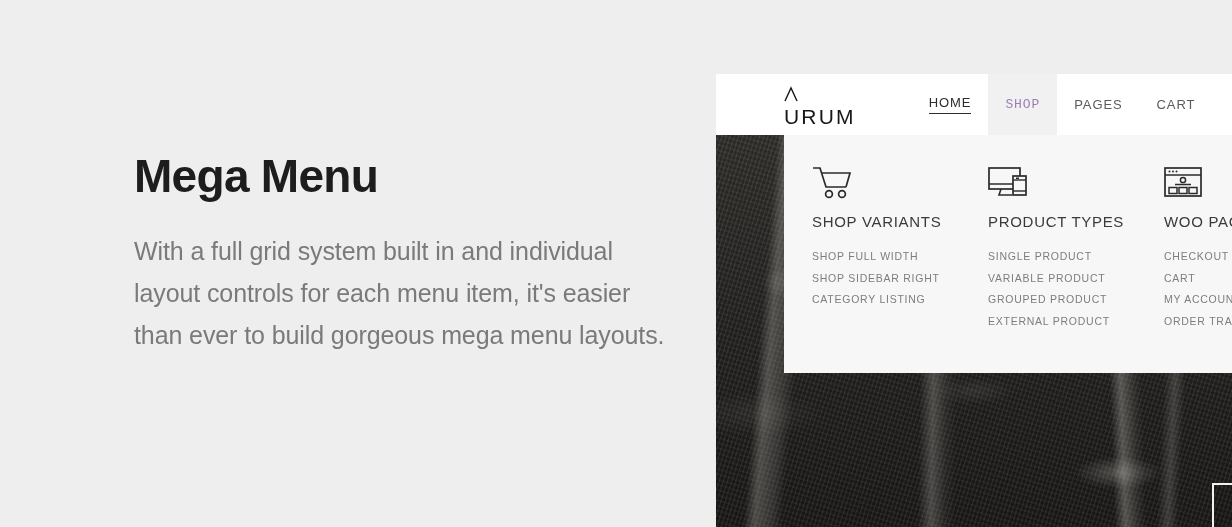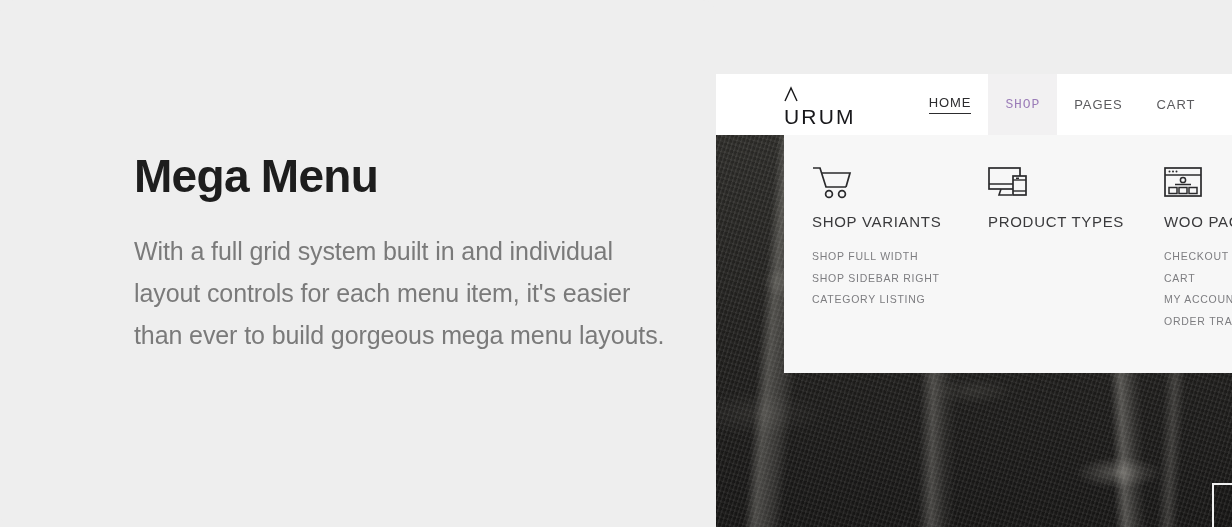--- a/index.html
+++ b/index.html
@@ -255,20 +255,26 @@
             <rect x="1" y="2" width="31" height="21" fill="none" stroke="#2b2b2d" stroke-width="1.7"></rect>
             <path d="M1 18 H32" stroke="#2b2b2d" stroke-width="1.5"></path>
             <path d="M13 23 L11 29 H24" fill="none" stroke="#2b2b2d" stroke-width="1.6"></path>
             <rect x="25" y="10" width="13" height="19" fill="#f7f7f7" stroke="#2b2b2d" stroke-width="1.7"></rect>
             <path d="M25 14 H38" stroke="#2b2b2d" stroke-width="1.4"></path>
             <path d="M25 25 H38" stroke="#2b2b2d" stroke-width="1.4"></path>
             <rect x="28" y="11.5" width="3" height="1.5" fill="#2b2b2d"></rect>
           </svg>
         </div>
         <div class="mm-heading">PRODUCT TYPES</div>
+        <ul class="mm-links">
+          <li>SINGLE PRODUCT</li>
+          <li>VARIABLE PRODUCT</li>
+          <li>GROUPED PRODUCT</li>
+          <li>EXTERNAL PRODUCT</li>
+        </ul>
       </div>
 
       <div class="mm-col">
         <div class="mm-icon">
           <svg width="40" height="34" viewBox="0 0 40 34">
             <rect x="1" y="2" width="36" height="28" fill="none" stroke="#2b2b2d" stroke-width="1.7"></rect>
             <path d="M1 9 H37" stroke="#2b2b2d" stroke-width="1.5"></path>
             <circle cx="5.5" cy="5.5" r="1" fill="#2b2b2d"></circle>
             <circle cx="9" cy="5.5" r="1" fill="#2b2b2d"></circle>
             <circle cx="12.5" cy="5.5" r="1" fill="#2b2b2d"></circle>

